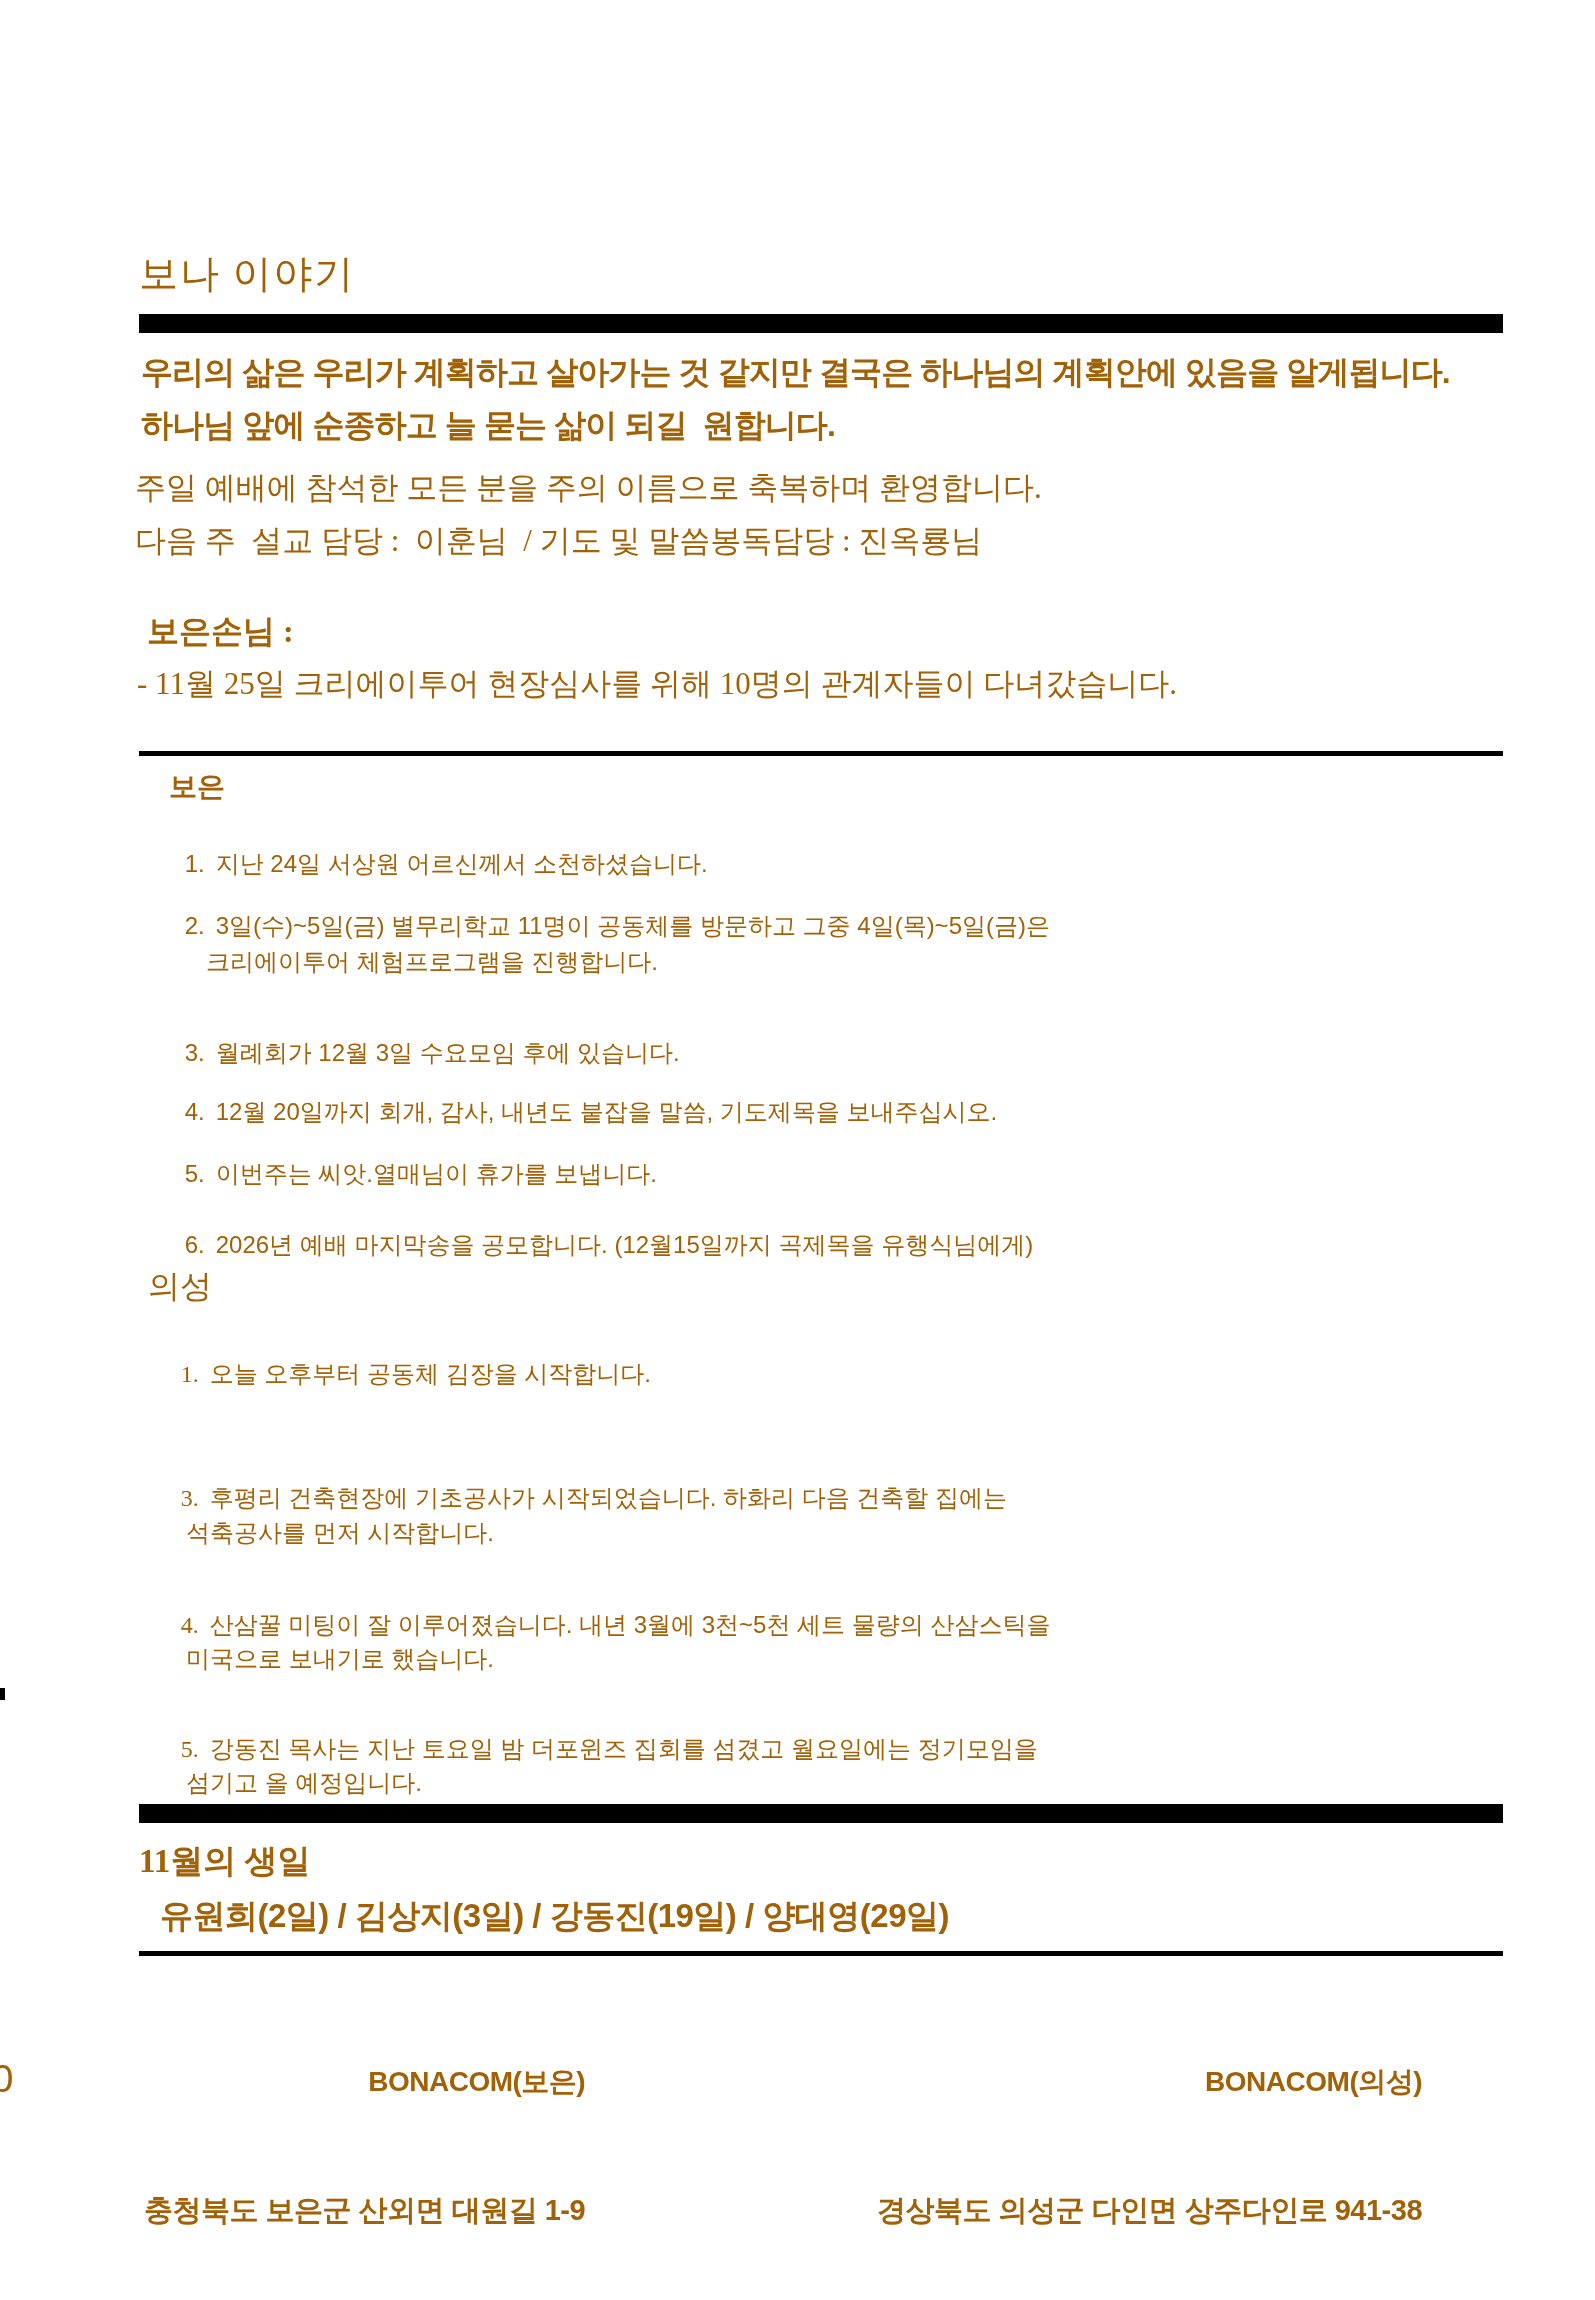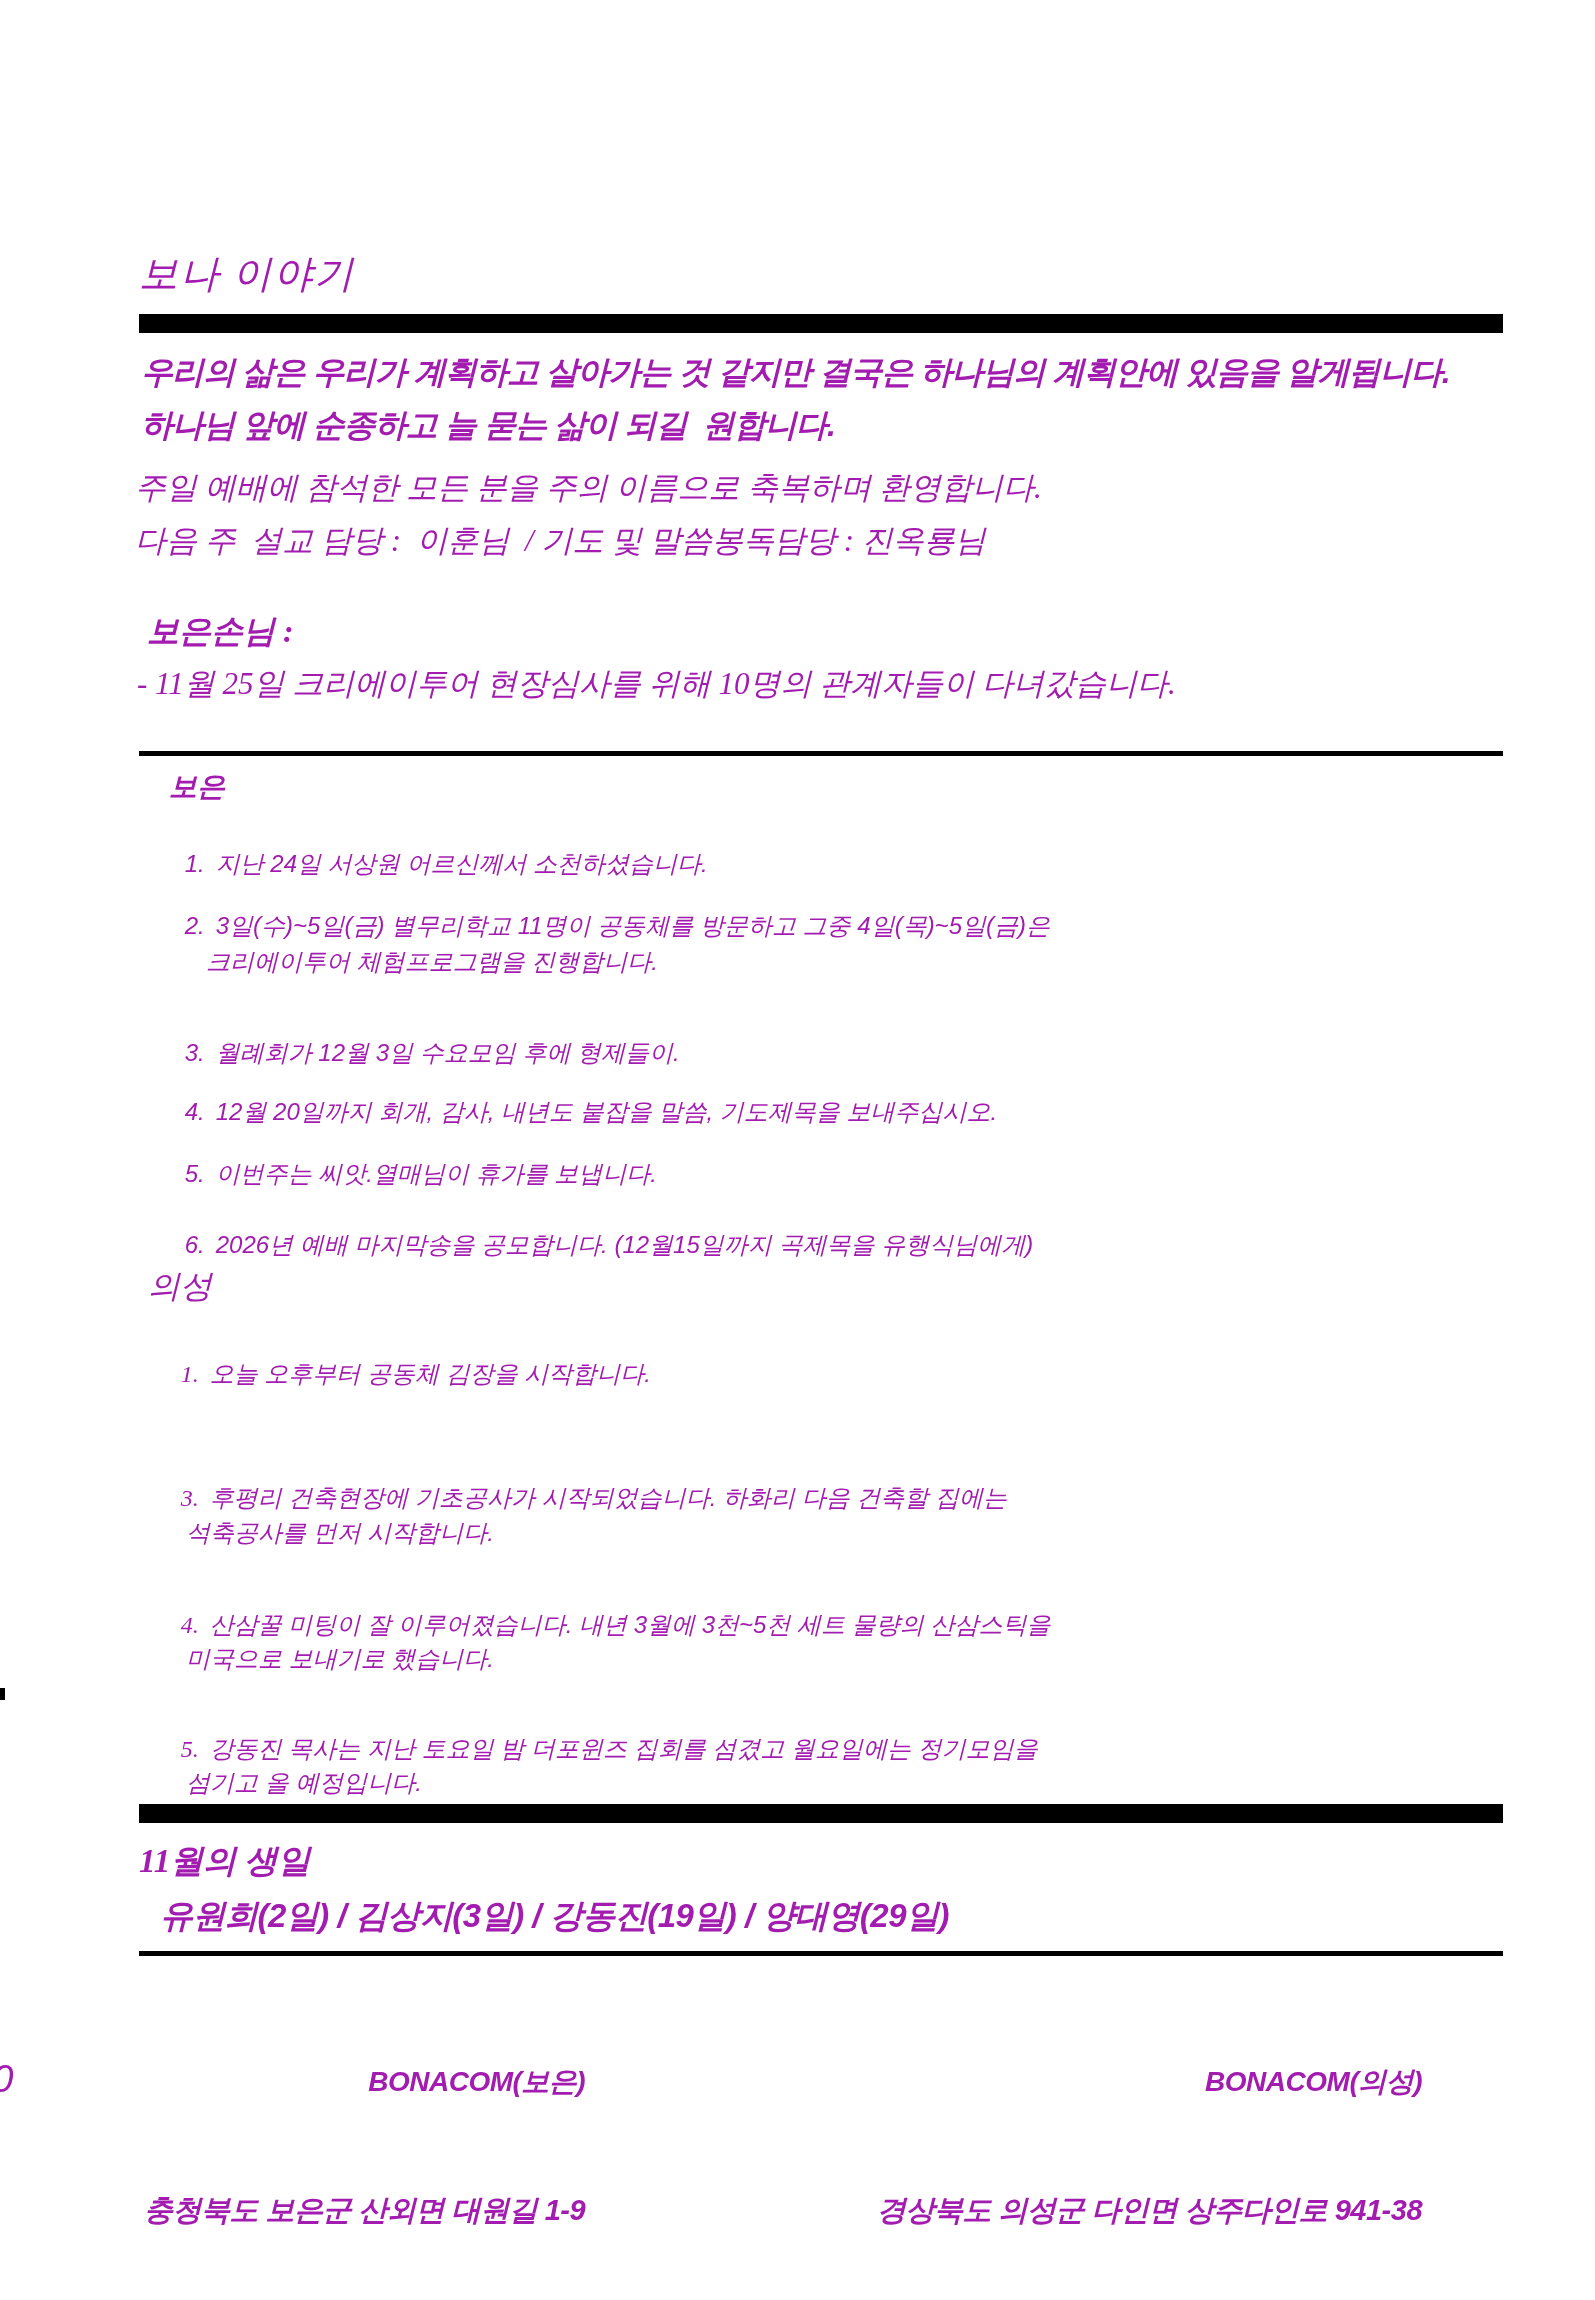--- a/index.html
+++ b/index.html
@@ -1,23 +1,22 @@
 <!DOCTYPE html>
 <html style="font-size:15px"><head>
 <meta charset="utf-8">
 <style>
   html,body{margin:0;padding:0;background:#ffffff;}
   .page{
     position:relative;
     width:1559px;height:2300px;
     background:#ffffff;
     overflow:hidden;
-    color:#a21caf;
+    color:#a16207;
     font-family:"Liberation Serif","DejaVu Serif",serif;
-    font-style:italic;
   }
   .abs{position:absolute;white-space:pre;}
   .serif{font-family:"Liberation Serif","DejaVu Serif",serif;}
 
   .title{font-size:39px;font-weight:500;letter-spacing:1.9px;}
   .bar{position:absolute;left:139px;width:1364px;height:18.6px;background:#000;}
   .rule{position:absolute;left:139px;width:1364px;height:4.6px;background:#000;}
 
   .bold-intro{font-size:32px;font-weight:700;letter-spacing:-0.9px;
     font-family:"Liberation Sans","DejaVu Sans",sans-serif;}
@@ -67,21 +66,21 @@
   <div class="abs sec-head serif" style="left:153px;top:768px">보은</div>
 
   <div class="abs item" style="left:158px;top:820px">
     <span class="num">1.</span><span>지난 24일 서상원 어르신께서 소천하셨습니다.</span>
   </div>
   <div class="abs item" style="left:158px;top:882px">
     <span class="num">2.</span><span>3일(수)~5일(금) 별무리학교 11명이 공동체를 방문하고 그중 4일(목)~5일(금)은</span>
   </div>
   <div class="abs item" style="left:206px;top:946px">크리에이투어 체험프로그램을 진행합니다.</div>
   <div class="abs item" style="left:158px;top:1009px">
-    <span class="num">3.</span><span>월례회가 12월 3일 수요모임 후에 형제들이.</span>
+    <span class="num">3.</span><span>월례회가 12월 3일 수요모임 후에 있습니다.</span>
   </div>
   <div class="abs item" style="left:158px;top:1068px">
     <span class="num">4.</span><span>12월 20일까지 회개, 감사, 내년도 붙잡을 말씀, 기도제목을 보내주십시오.</span>
   </div>
   <div class="abs item" style="left:158px;top:1130px">
     <span class="num">5.</span><span>이번주는 씨앗.열매님이 휴가를 보냅니다.</span>
   </div>
   <div class="abs item" style="left:158px;top:1201px">
     <span class="num">6.</span><span>2026년 예배 마지막송을 공모합니다. (12월15일까지 곡제목을 유행식님에게)</span>
   </div>

